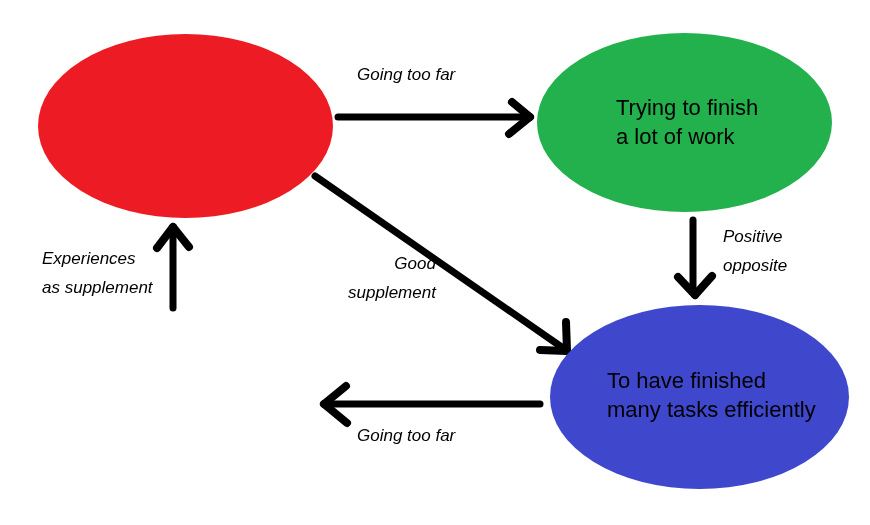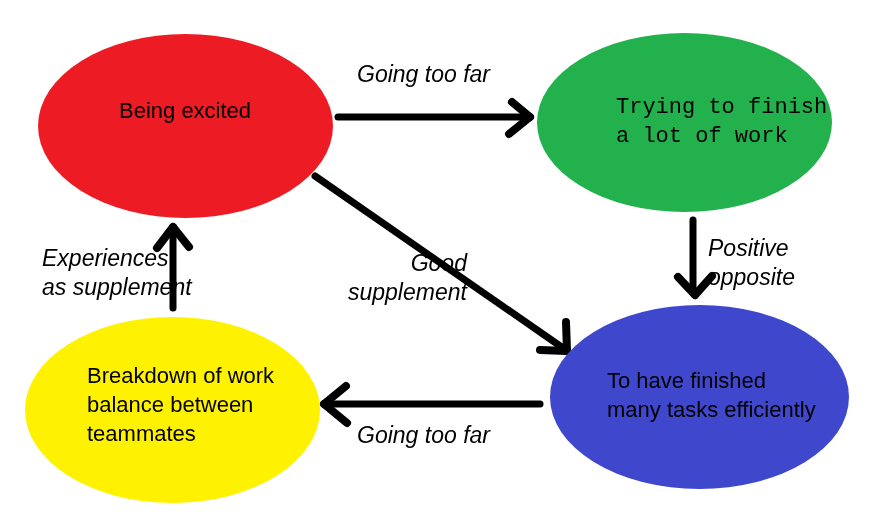--- a/index.html
+++ b/index.html
@@ -24,38 +24,38 @@
   }
   .node-text {
     position: absolute;
     font-size: 22px;
     line-height: 29px;
     white-space: nowrap;
     color: #000000;
   }
   .edge-label {
     position: absolute;
-    font-size: 23px;
+    font-size: 17px;
     line-height: 29px;
     font-style: italic;
     white-space: nowrap;
     color: #000000;
   }
   
   #node-excited   { left: 38px;  top: 34px;  width: 295px; height: 184px; }
   #node-trying    { left: 537px; top: 33px;  width: 295px; height: 179px; }
   #node-finished  { left: 550px; top: 305px; width: 299px; height: 184px; }
   #node-breakdown { left: 25px;  top: 317px; width: 295px; height: 186px; }
   #node-excited   .node-text { left: 81px; top: 62px; }
   #node-trying    .node-text { left: 79px; top: 60px; }
   #node-finished  .node-text { left: 57px; top: 61px; }
   #node-breakdown .node-text { left: 62px; top: 44px; }
   
   #label-top      { left: 357px; top: 60px;  }
-  #label-right    { left: 708px; top: 222px; margin-top: 12px; }
+  #label-right    { left: 723px; top: 222px; }
   #label-diagonal { left: 348px; top: 249px; text-align: right; }
   #label-bottom   { left: 357px; top: 421px; }
   #label-left     { left: 42px;  top: 244px; }
   .shaft { stroke-width: 7; fill: none; stroke-linecap: round; }
   .wing  { stroke-width: 8; fill: none; stroke-linecap: round; }
 </style>
 </head>
 <body>
 
 <div id="canvas" style="background-color: rgb(255, 255, 255); color: rgb(0, 0, 0);">
@@ -83,45 +83,37 @@
     </g>
     <g stroke="#000000">
       <line class="shaft" x1="173" y1="308" x2="173" y2="234"></line>
       <line class="wing" x1="173" y1="227" x2="157" y2="248"></line>
       <line class="wing" x1="173" y1="227" x2="189" y2="247"></line>
     </g>
   </svg>
 
   <div class="node" id="node-excited" style="background-color: rgb(237, 28, 36);">
     <div class="node-text">
-      <div>Being excited</div>
     </div>
   </div>
 
-  <div class="node" id="node-trying" style="background-color: rgb(34, 177, 76); font-family: Liberation Mono, monospace;">
+  <div class="node" id="node-trying" style="background-color: rgb(34, 177, 76);">
     <div class="node-text">
       <div>Trying to finish</div>
       <div>a lot of work</div>
     </div>
   </div>
 
   <div class="node" id="node-finished" style="background-color: rgb(63, 72, 204);">
     <div class="node-text">
       <div>To have finished</div>
       <div>many tasks efficiently</div>
     </div>
   </div>
 
-  <div class="node" id="node-breakdown" style="background-color: rgb(255, 242, 0);">
-    <div class="node-text">
-      <div>Breakdown of work</div>
-      <div>balance between</div>
-      <div>teammates</div>
-    </div>
-  </div>
 
   <div class="edge-label" id="label-top">
     <div>Going too far</div>
   </div>
 
   <div class="edge-label" id="label-right">
     <div>Positive</div>
     <div>opposite</div>
   </div>
 

